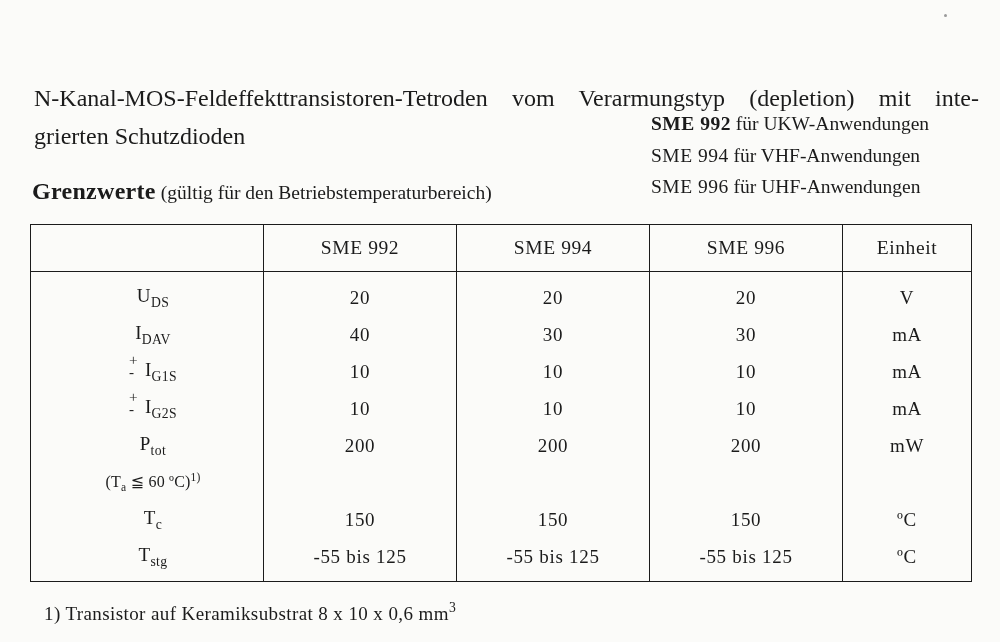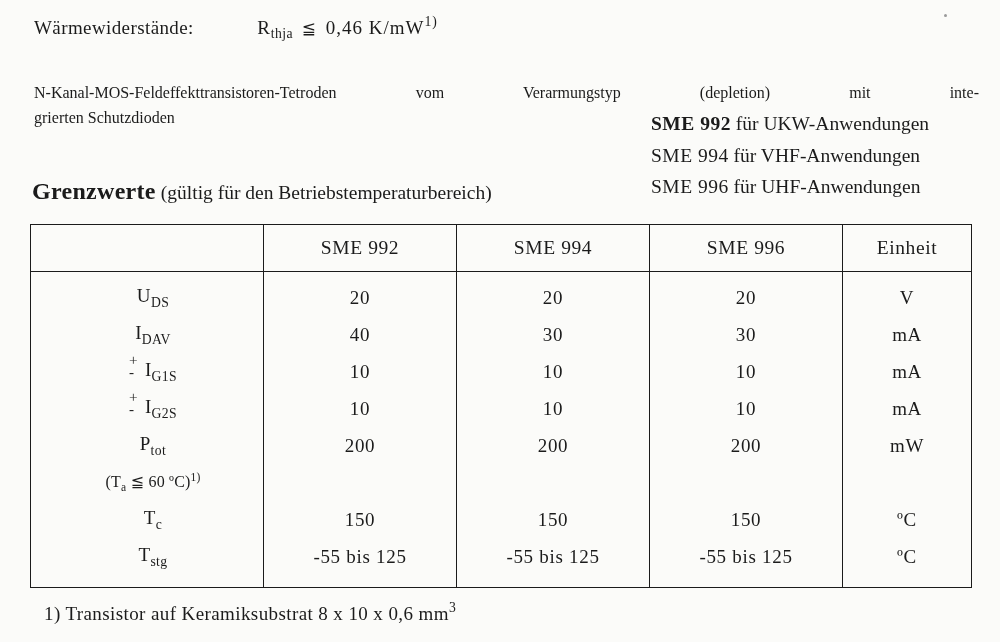--- a/index.html
+++ b/index.html
@@ -54,21 +54,21 @@
     font-size: 17px;
     padding: 0 3px;
   }
 
   
   .description {
     position: absolute;
     left: 34px;
     top: 80px;
     width: 945px;
-    font-size: 16px;
+    font-size: 24px;
     line-height: 1.58;
     text-align: justify;
   }
   .description .l1 {
     display: block;
     text-align: justify;
     text-align-last: justify;
   }
   .description .l2 {
     display: block;
@@ -128,21 +128,21 @@
   .limits-table .col-param { width: 232px; }
   .limits-table .col-val   { width: 192px; }
   .limits-table .col-unit  { width: 128px; margin-top: 8px; }
 
   .limits-table tbody td {
     border-top: none;
     border-bottom: none;
     height: 37px;
   }
   .limits-table tbody tr:first-child td { padding-top: 7px; }
-  .limits-table tbody tr:last-child td  { padding-bottom: 12px; }
+  .limits-table tbody tr:last-child td  { padding-bottom: 6px; }
   .limits-table tbody tr:last-child td { border-bottom: 1.6px solid #1b1b1b; }
 
   .cell-param {
     text-align: left;
     padding-left: 12px !important;
     letter-spacing: 0.3px;
   }
   .cell-val { letter-spacing: 0.7px; }
   .cell-unit { letter-spacing: 0.6px; }
 
@@ -189,28 +189,20 @@
     height: 3px;
     background: #9a9a9a;
     border-radius: 50%;
   }
 </style>
 </head>
 <body>
 
 <div class="page">
 
-  <div class="thermal-line">
-    <span class="label">Wärmewiderstände:</span>
-    <span class="value">
-      <span>R</span><span class="sub">thja</span>
-      <span class="le-sign">≦</span>
-      <span>0,46  K/mW</span><span class="sup">1)</span>
-    </span>
-  </div>
 
   <div class="description">
     <span class="l1">N-Kanal-MOS-Feldeffekttransistoren-Tetroden   vom   Verarmungstyp   (depletion)   mit  inte-</span>
     <span class="l2">grierten Schutzdioden</span>
   </div>
 
   <div class="product-list">
     <div class="row">
       <span class="code bold">SME 992</span>
       <span>für UKW-Anwendungen</span>

